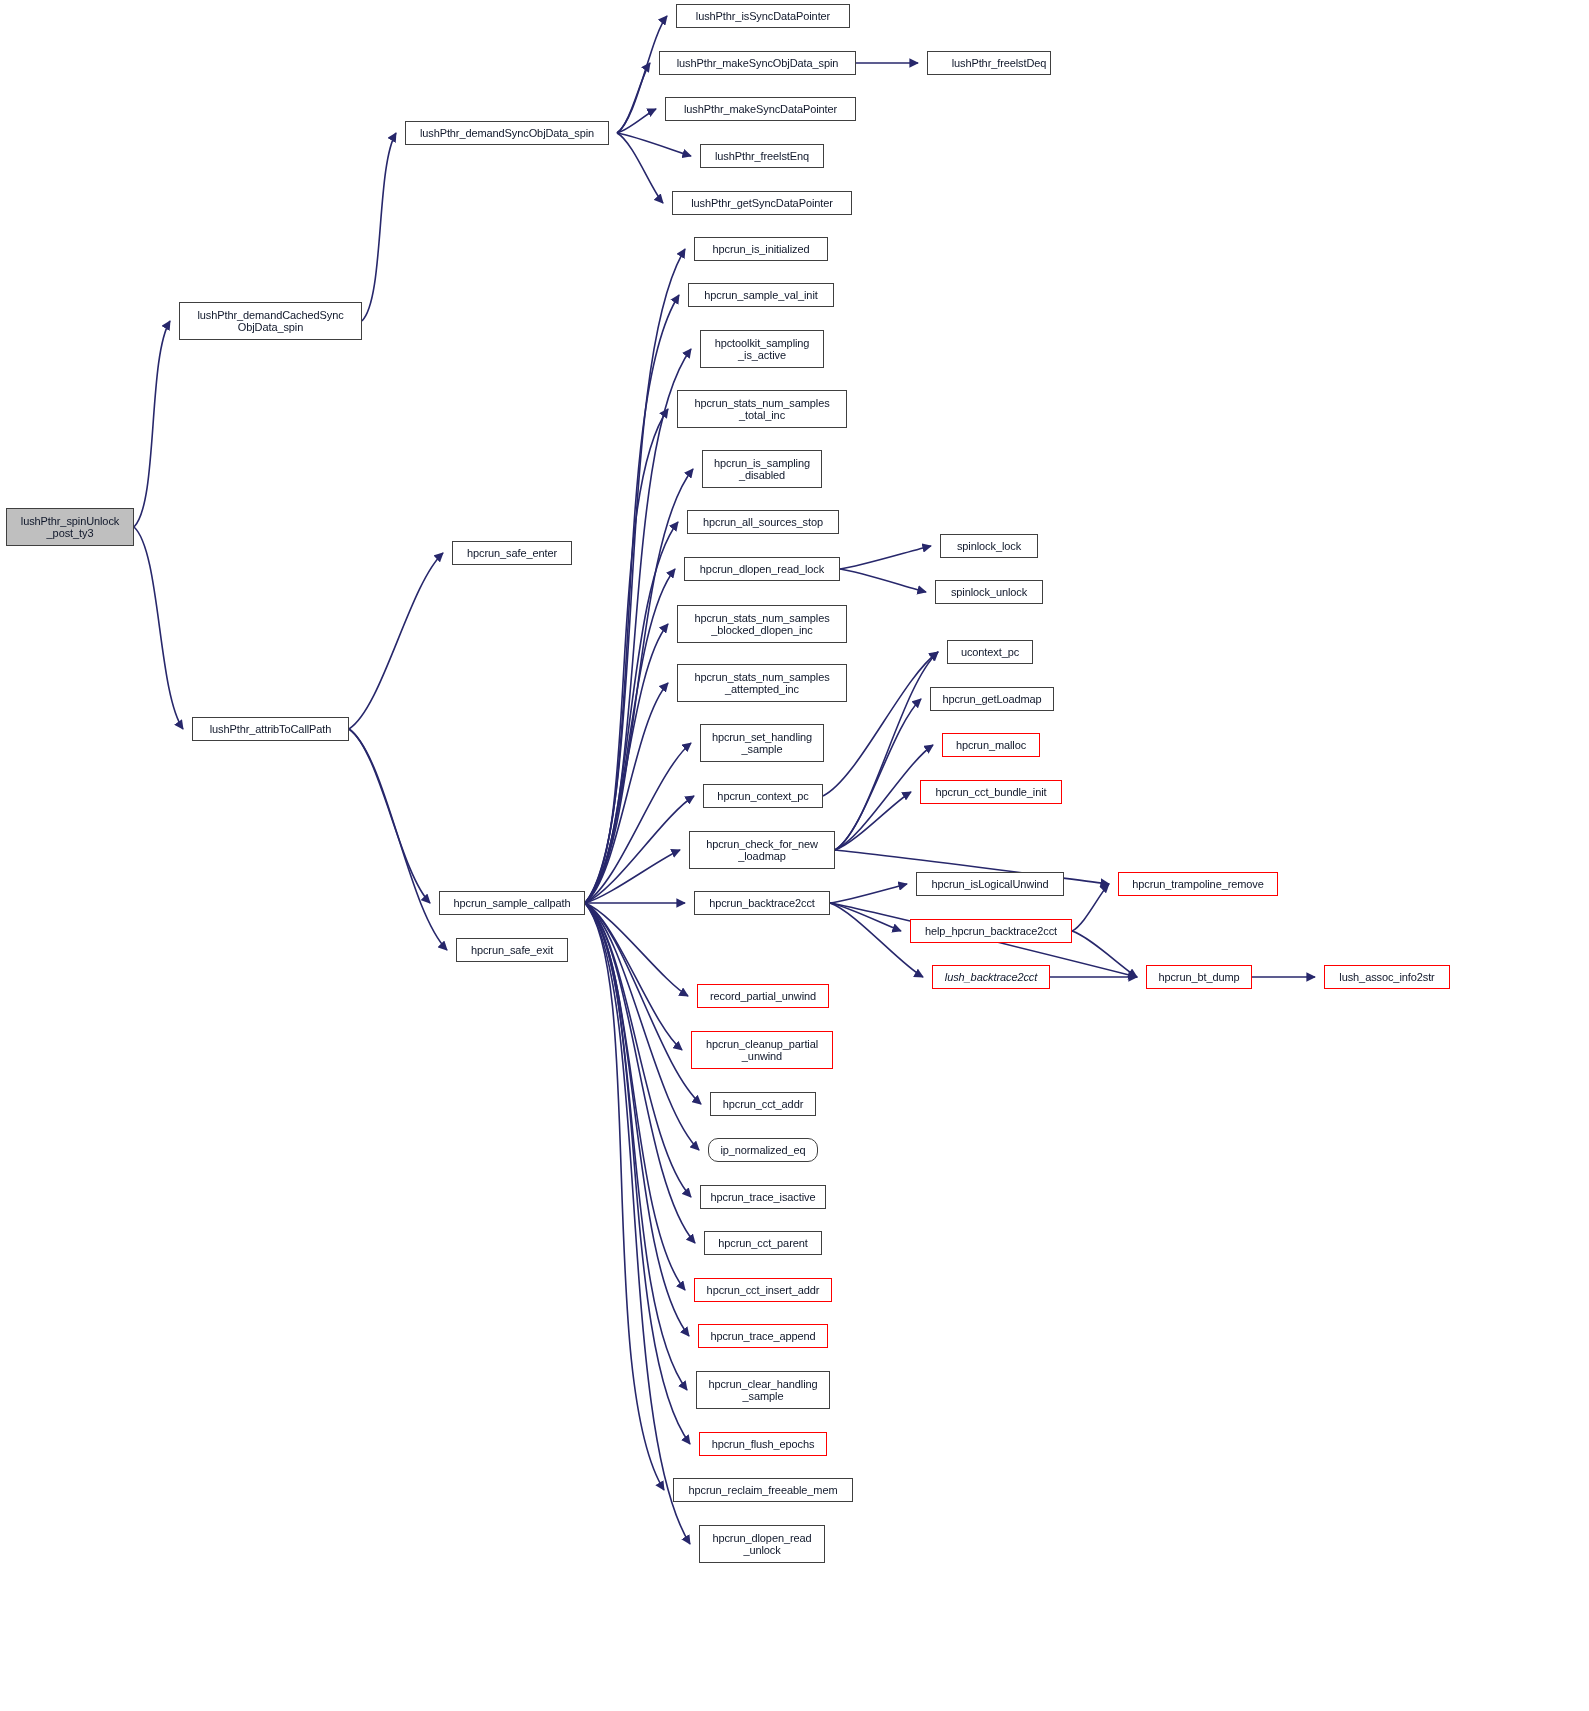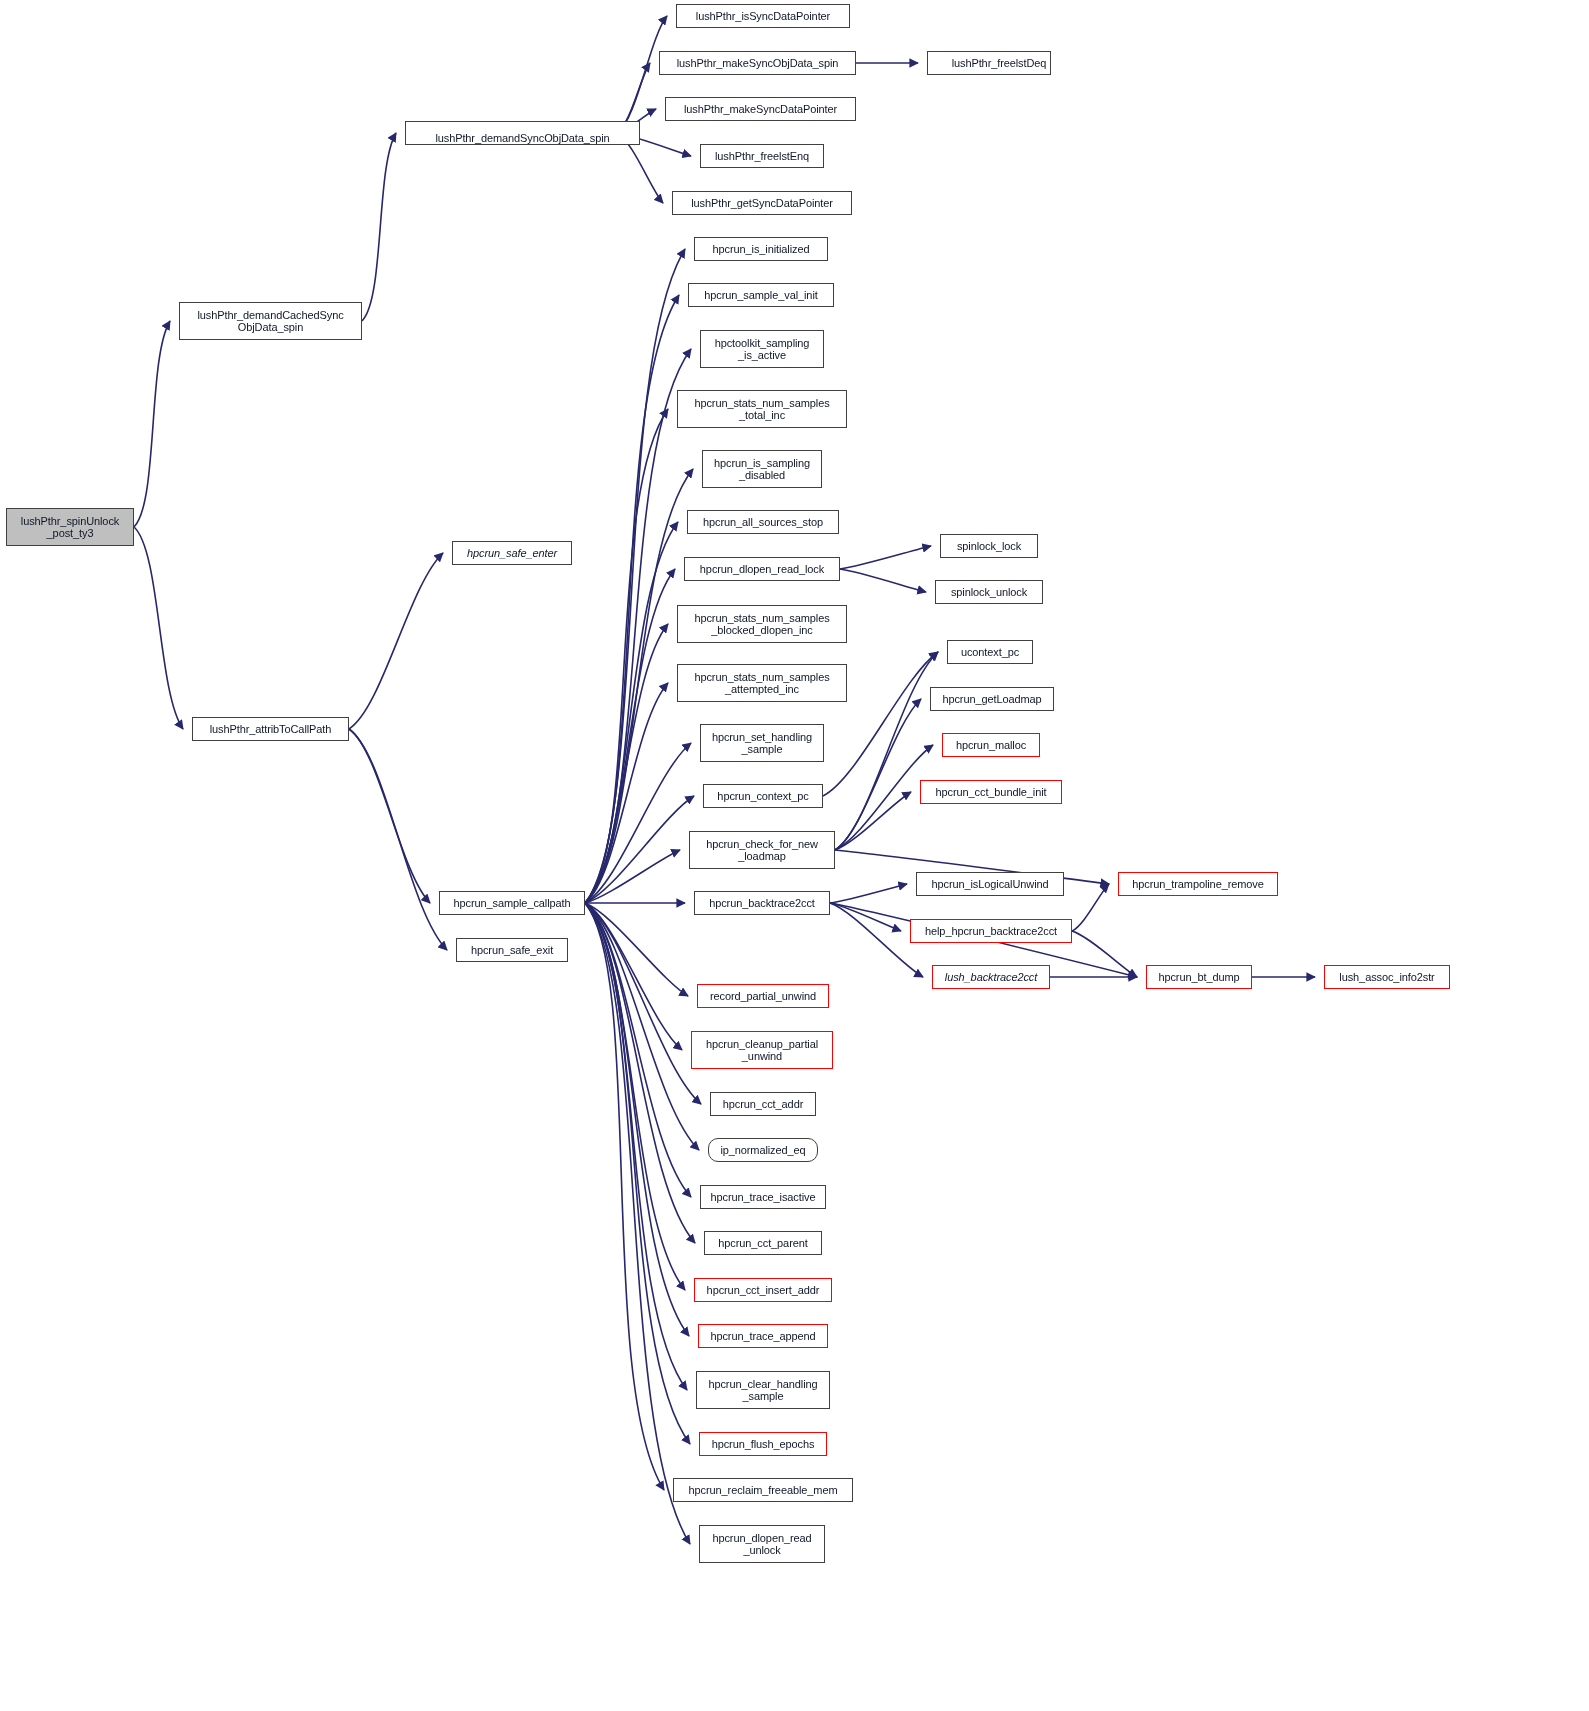--- a/index.html
+++ b/index.html
@@ -85,42 +85,42 @@
         <span>lushPthr_spinUnlock
 _post_ty3</span>
       </div>
       <div class="node" style="left: 179px; top: 302px; width: 183px; height: 38px; align-items: center;">
         <span>lushPthr_demandCachedSync
 ObjData_spin</span>
       </div>
       <div class="node" style="left: 192px; top: 717px; width: 157px; height: 24px;">
         <span>lushPthr_attribToCallPath</span>
       </div>
-      <div class="node" style="left: 405px; top: 121px; width: 235px; height: 24px; align-items: flex-end;">
+      <div class="node" style="left: 405px; top: 121px; width: 204px; height: 24px;">
         <span>lushPthr_demandSyncObjData_spin</span>
       </div>
       <div class="node" style="left: 676px; top: 4px; width: 174px; height: 24px;">
         <span>lushPthr_isSyncDataPointer</span>
       </div>
       <div class="node" style="left: 659px; top: 51px; width: 197px; height: 24px;">
         <span>lushPthr_makeSyncObjData_spin</span>
       </div>
       <div class="node" style="left: 665px; top: 97px; width: 191px; height: 24px;">
         <span>lushPthr_makeSyncDataPointer</span>
       </div>
       <div class="node" style="left: 700px; top: 144px; width: 124px; height: 24px;">
         <span>lushPthr_freelstEnq</span>
       </div>
       <div class="node" style="left: 672px; top: 191px; width: 180px; height: 24px;">
         <span>lushPthr_getSyncDataPointer</span>
       </div>
       <div class="node" style="left: 927px; top: 51px; width: 124px; height: 24px; padding-left: 20px;">
         <span>lushPthr_freelstDeq</span>
       </div>
-      <div class="node" style="left: 452px; top: 541px; width: 120px; height: 24px; font-style: italic;">
+      <div class="node" style="left: 452px; top: 541px; width: 120px; height: 24px;">
         <span>hpcrun_safe_enter</span>
       </div>
       <div class="node" style="left: 456px; top: 938px; width: 112px; height: 24px;">
         <span>hpcrun_safe_exit</span>
       </div>
       <div class="node" style="left: 439px; top: 891px; width: 146px; height: 24px;">
         <span>hpcrun_sample_callpath</span>
       </div>
       <div class="node" style="left: 694px; top: 237px; width: 134px; height: 24px;">
         <span>hpcrun_is_initialized</span>

